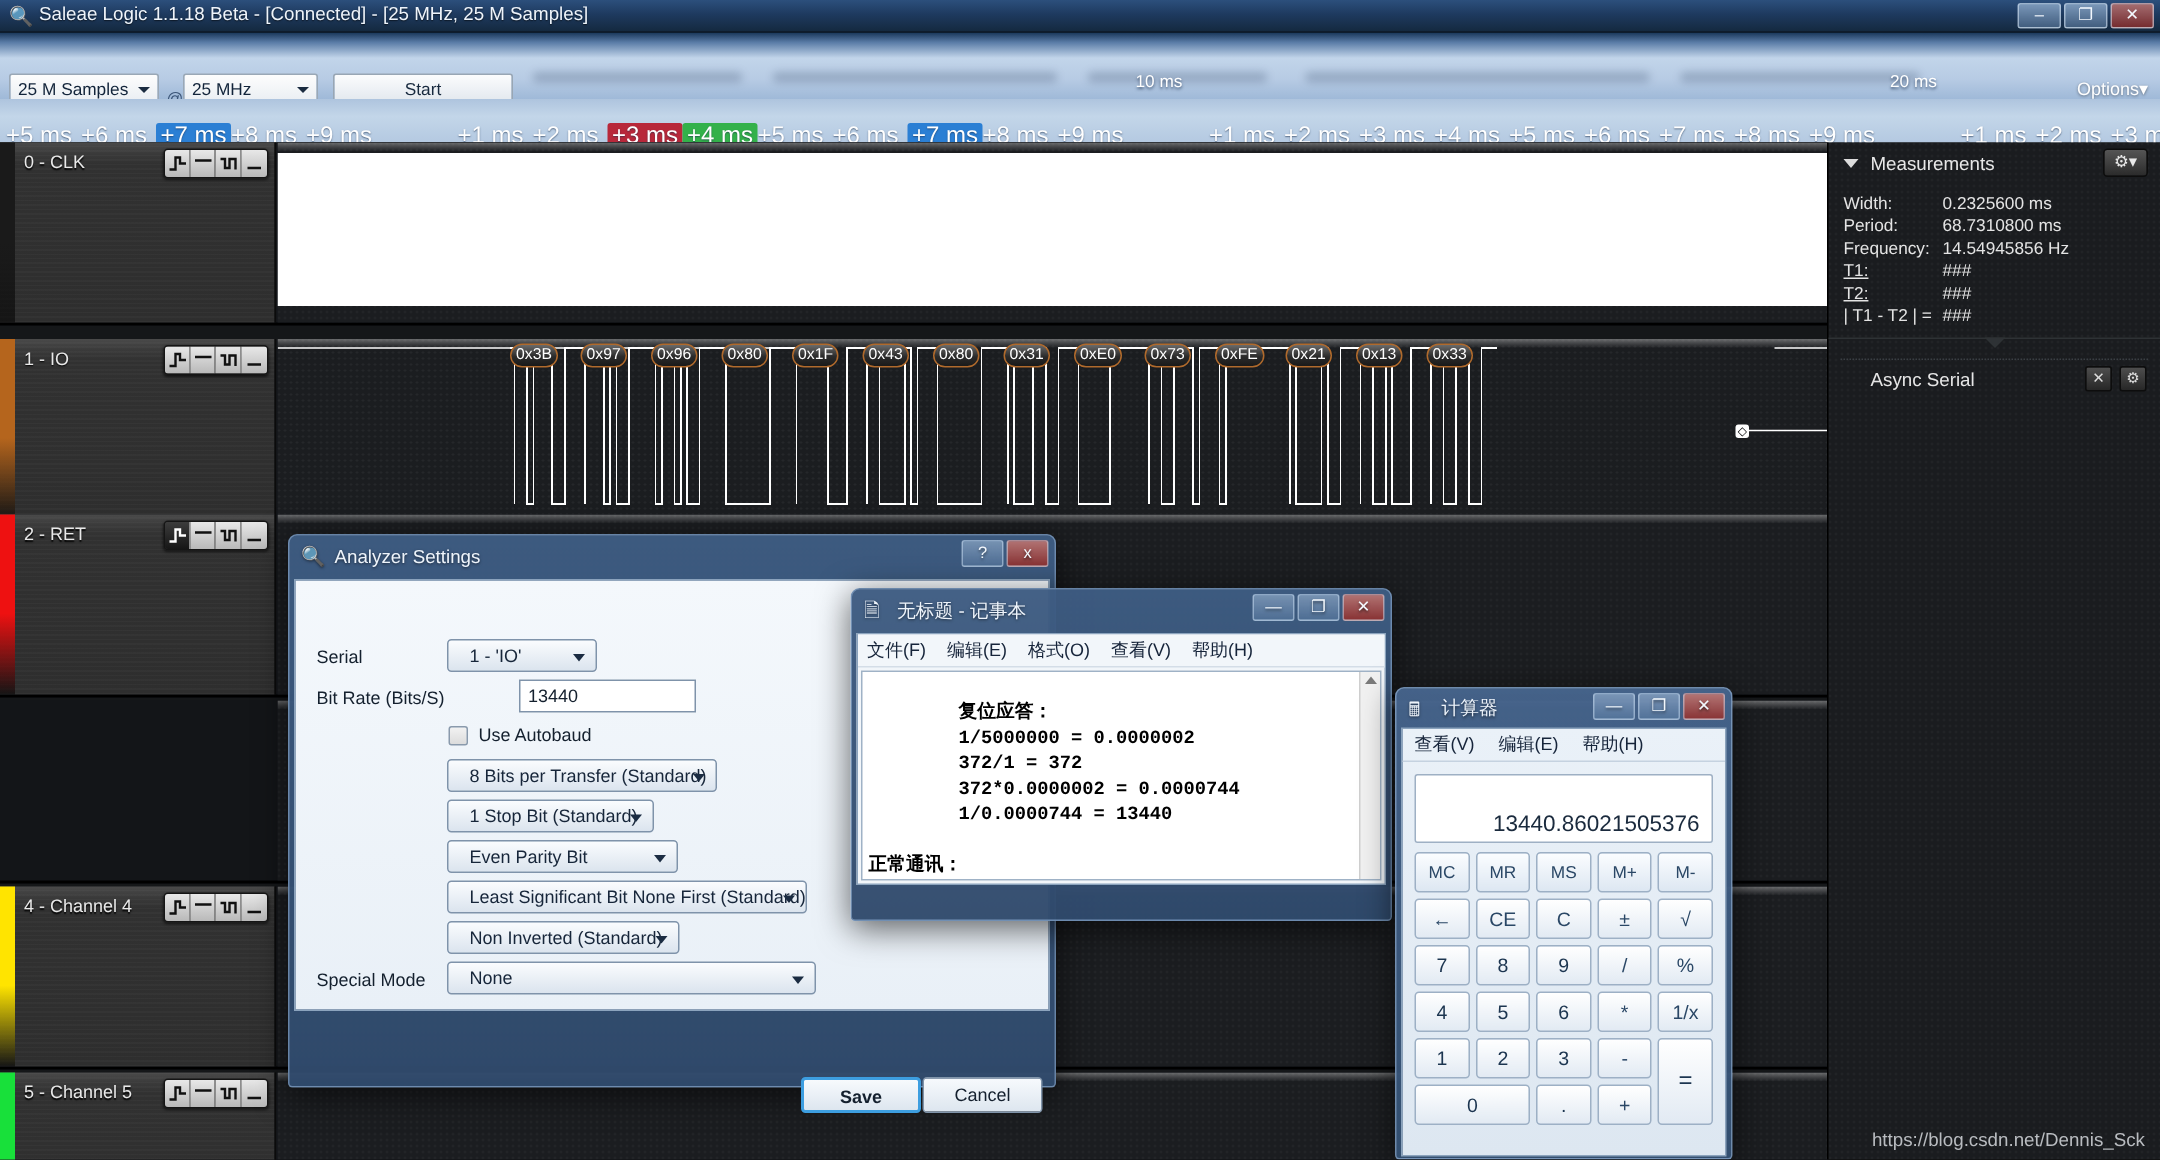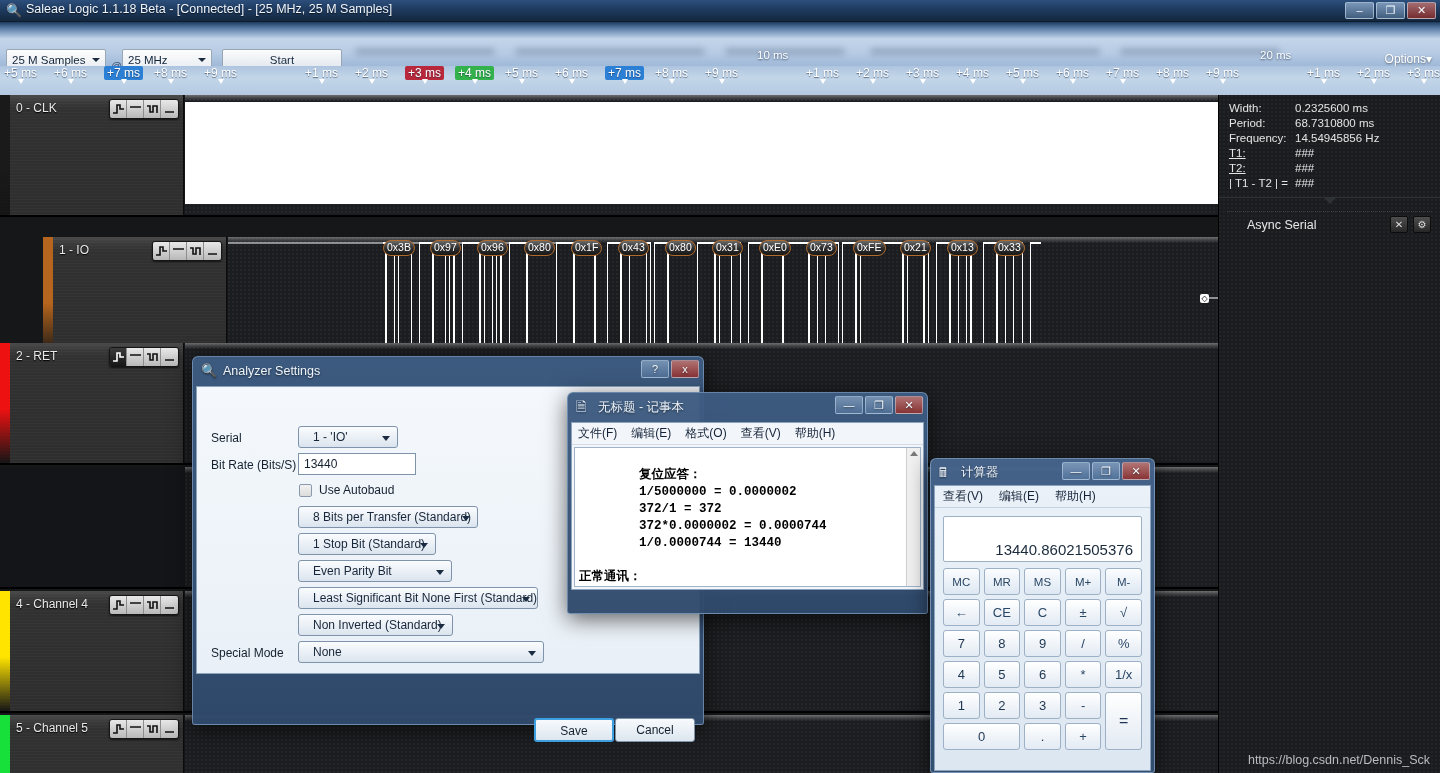--- a/index.html
+++ b/index.html
@@ -80,21 +80,21 @@
   .ten-label { position: absolute; top: 27px; left: 757px; font-size: 11.5px; color: #ffffff; text-shadow: 0 1px 2px rgba(20,40,70,.7); }
   .twenty-label { position: absolute; top: 27px; left: 1260px; font-size: 11.5px; color: #ffffff; text-shadow: 0 1px 2px rgba(20,40,70,.7); }
 
   
   .ruler {
     position: absolute; left: 0; top: 66px; width: 1440px; height: 29px;
     background: linear-gradient(180deg, #aec4de 0%, #c3d6e9 40%, #b4c9e1 100%);
     overflow: hidden;
   }
   .tick {
-    position: absolute; top: 0; font-size: 12px; color: #ffffff;
+    position: absolute; top: 16px; font-size: 16px; color: #ffffff;
     text-shadow: 0 1px 1px rgba(30,50,80,.65); white-space: nowrap;
   }
   .tick .arrow {
     position: absolute; left: 50%; top: 13px; transform: translateX(-50%);
     width: 0; height: 0; border-left: 3px solid transparent;
     border-right: 3px solid transparent; border-top: 5px solid #ffffff;
   }
   .tick.hl-blue { background: #2b7fd4; padding: 0 3px; border-radius: 2px; }
   .tick.hl-red  { background: #b8283a; padding: 0 3px; border-radius: 2px; }
   .tick.hl-green{ background: #33b14a; padding: 0 3px; border-radius: 2px; }
@@ -259,35 +259,35 @@
     white-space: nowrap; cursor: pointer;
   }
   .sel .caret {
     position: absolute; right: 7px; top: 9px; width: 0; height: 0;
     border-left: 4px solid transparent; border-right: 4px solid transparent;
     border-top: 5px solid #1b2c42;
   }
   .txtin {
     position: absolute; height: 22px;
     background: #ffffff; border: 1px solid #7f93aa;
-    font-size: 12px; color: #14202e; line-height: 20px; padding-left: 5px;
+    font-size: 12px; color: #14202e; line-height: 20px; padding-left: 5px; margin-left: 48px;
   }
   .chk {
     position: absolute; width: 13px; height: 13px;
     background: linear-gradient(180deg,#f2f2f2,#dcdcdc);
     border: 1px solid #8a9aac; border-radius: 2px; cursor: pointer;
   }
   .btn7 {
     position: absolute; height: 24px;
     background: linear-gradient(180deg,#f7fafd,#dde6ef);
     border: 1px solid #8094aa; border-radius: 3px;
     font-size: 12px; color: #14202e; text-align: center; line-height: 22px;
     cursor: pointer;
   }
-  .btn7.primary { border: 2px solid #3d9ee0; }
+  .btn7.primary { border: 2px solid #3d9ee0; font-weight: bold; }
 
   
   .np-body { background: #f2f6fa; border: 1px solid #8ba3bd; margin: 0 3px 3px 3px; }
   .np-menu {
     height: 22px; font-size: 12px; color: #16243a; display: flex; align-items: center;
     padding-left: 6px; gap: 14px; background: #f2f6fa; border-bottom: 1px solid #d4dde7;
   }
   .np-menu span { cursor: pointer; }
   .np-text {
     background: #ffffff; border: 1px solid #9fb2c6; margin: 2px;
@@ -437,21 +437,21 @@
               <svg width="13" height="12">
                 <path d="M2 9 L11 9" stroke="#111111" stroke-width="1.6" fill="none"></path>
               </svg>
             </div>
           </div>
         </div>
         <div class="chan-wave hdr-sheen">
           <div class="clkblock"></div>
         </div>
       </div>
-      <div class="chan" style="top: 142px; height: 122px; margin-left: 43px;">
+      <div class="chan" style="top: 131px; height: 122px;">
         <div class="chan-head">
           <div class="chan-color" style="background: linear-gradient(rgb(181, 101, 29) 0%, rgb(181, 101, 29) 55%, rgba(0, 0, 0, 0.55) 100%);"></div>
           <div class="chan-label">1 - IO</div>
           <div class="trig-group">
             <div class="trig-btn">
               <svg width="13" height="12">
                 <path d="M1 10 L5 10 L5 2 L8 2 L8 6 L12 6" stroke="#111111" stroke-width="1.6" fill="none"></path>
               </svg>
             </div>
             <div class="trig-btn">
@@ -595,20 +595,25 @@
               </svg>
             </div>
           </div>
         </div>
         <div class="chan-wave hdr-sheen"></div>
       </div>
     </div>
 
   <div class="sidebar">
 
+    <div class="panel-hdr">
+      <span class="tri"></span>
+      <span class="ph-title">Measurements</span>
+      <span class="hdr-btn">⚙▾</span>
+    </div>
 
     <div id="meas-list" style="margin-top:6px;">
         <div class="meas-row"><span class="k">Width:</span><span>0.2325600 ms</span></div>
         <div class="meas-row"><span class="k">Period:</span><span>68.7310800 ms</span></div>
         <div class="meas-row"><span class="k">Frequency:</span><span>14.54945856 Hz</span></div>
         <div class="meas-row"><span class="k u">T1:</span><span>###</span></div>
         <div class="meas-row"><span class="k u">T2:</span><span>###</span></div>
         <div class="meas-row"><span class="k">| T1 - T2 | =</span><span>###</span></div>
       </div>
 

